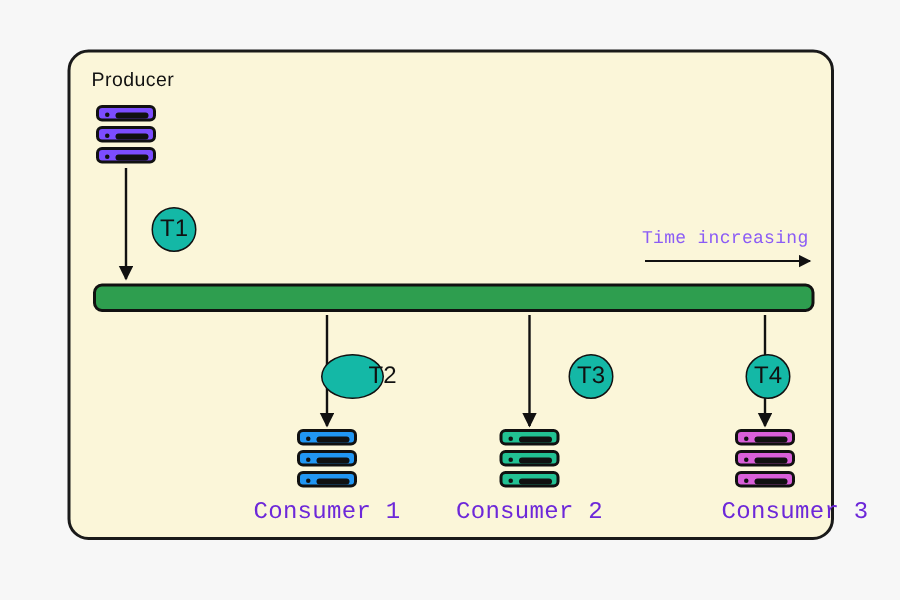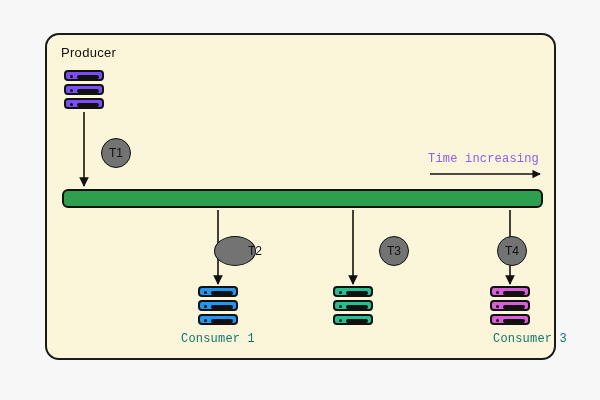--- a/index.html
+++ b/index.html
@@ -48,22 +48,22 @@
     top: 152px;
     font-family: "Liberation Mono", monospace;
     font-size: 12px;
     color: #8b5cf6;
     letter-spacing: 0.2px;
     white-space: nowrap;
   }
   .consumer-label {
     position: absolute;
     font-family: "Liberation Mono", monospace;
-    font-size: 12px;
-    color: #0f766e;
+    font-size: 16px;
+    color: #6d28d9;
     letter-spacing: 0.2px;
     white-space: nowrap;
     text-align: center;
     transform: translateX(-50%);
   }
   
   .topic-bar {
     position: absolute;
     left: 62px;
     top: 189px;
@@ -110,28 +110,28 @@
     height: 4px;
     background: #111111;
     border-radius: 2px;
   }
   
   .badge {
     position: absolute;
     width: 30px;
     height: 30px;
     border-radius: 50%;
-    background: #737373;
+    background: #14b8a6;
     border: 1.6px solid #111111;
     box-sizing: border-box;
     display: flex;
     align-items: center;
     justify-content: center;
     font-family: "Liberation Sans", sans-serif;
-    font-size: 12px;
+    font-size: 16px;
     color: #111111;
     transform: translateX(-50%);
   }
   svg.overlay {
     position: absolute;
     left: 0; top: 0;
     width: 600px;
     height: 400px;
     pointer-events: none;
   }
@@ -205,20 +205,21 @@
     </div>
     <div class="unit" style="background:#22c193;">
       <span class="dot"></span>
       <span class="slot"></span>
     </div>
     <div class="unit" style="background:#22c193;">
       <span class="dot"></span>
       <span class="slot"></span>
     </div>
   </div>
+  <div class="consumer-label" style="left:353px; top:332px;">Consumer 2</div>
 
   <div class="server" style="left:510px; top:286px;">
     <div class="unit" style="background:#d95fd9;">
       <span class="dot"></span>
       <span class="slot"></span>
     </div>
     <div class="unit" style="background:#d95fd9;">
       <span class="dot"></span>
       <span class="slot"></span>
     </div>

